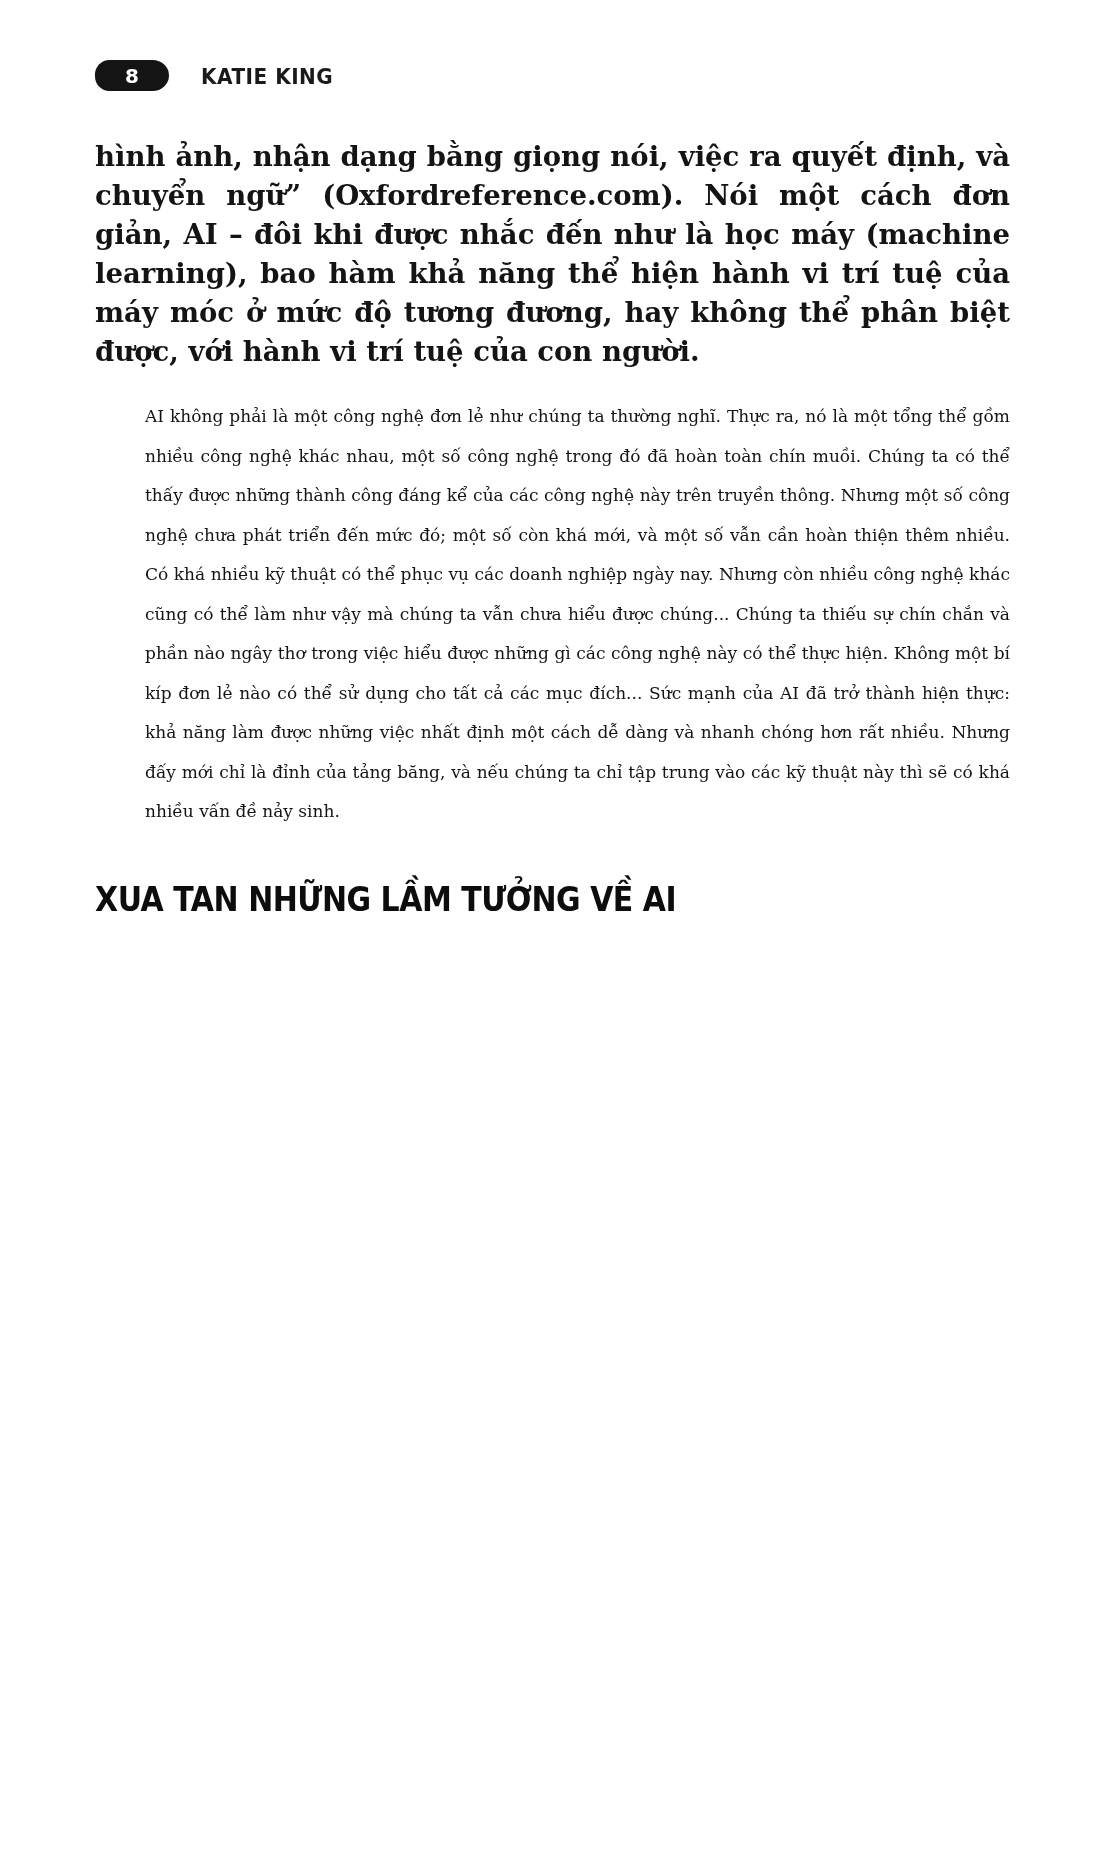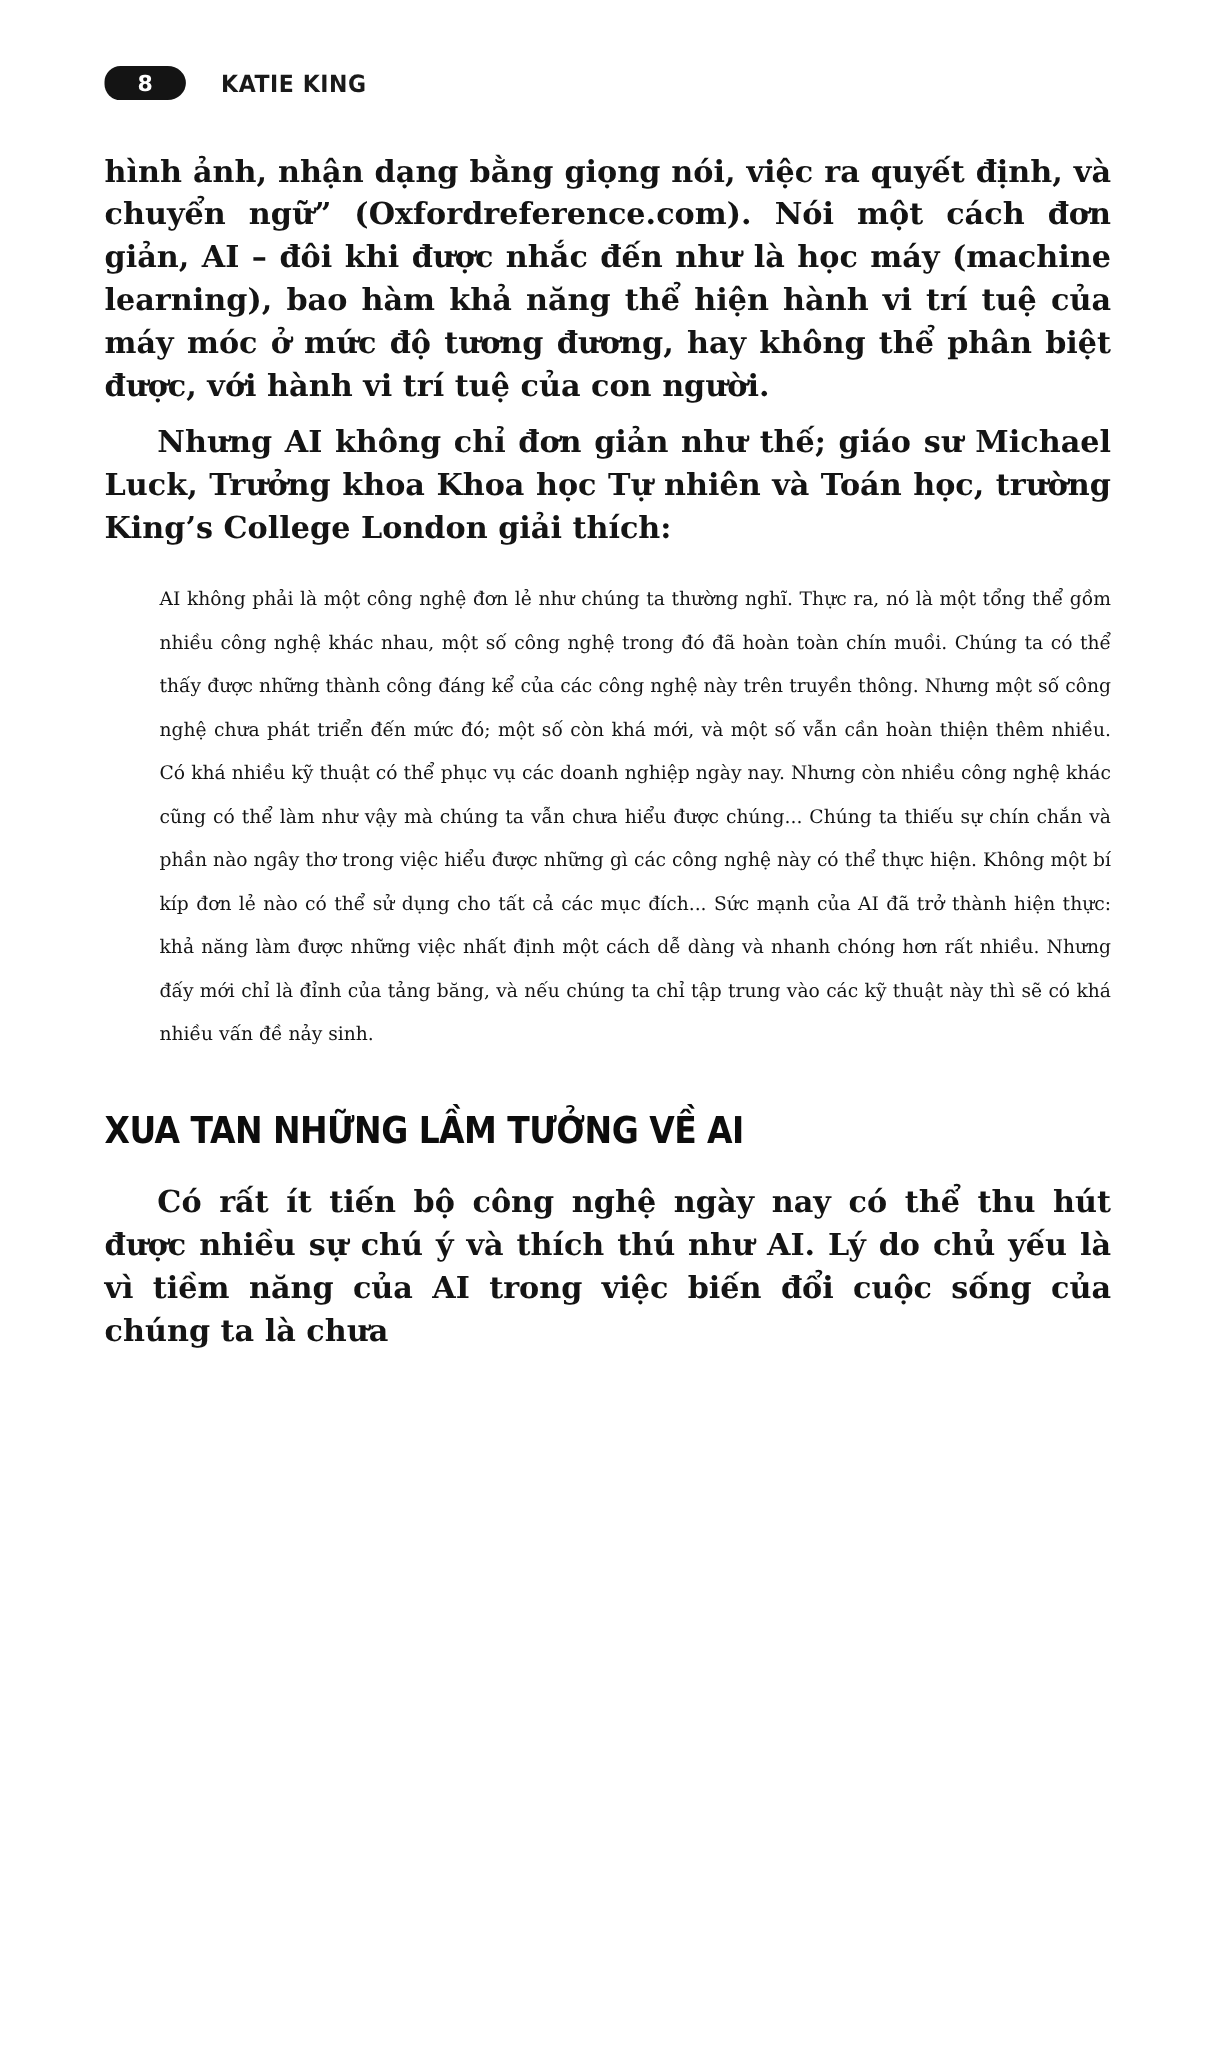--- a/index.html
+++ b/index.html
@@ -92,23 +92,21 @@
     <div class="page-badge">
       <span>8</span>
     </div>
     <div class="running-head-title">KATIE KING</div>
   </div>
 
   <div class="body-text">
 
     <p class="para">hình ảnh, nhận dạng bằng giọng nói, việc ra quyết định, và chuyển ngữ” (Oxfordreference.com). Nói một cách đơn giản, AI – đôi khi được nhắc đến như là học máy (machine learning), bao hàm khả năng thể hiện hành vi trí tuệ của máy móc ở mức độ tương đương, hay không thể phân biệt được, với hành vi trí tuệ của con người.</p>
 
-    <p class="para indent">Nhưng AI không chỉ đơn giản như thế; giáo sư Michael Luck, Trưởng khoa Khoa học Tự nhiên và Toán học, trường King’s College London giải thích:</p>
 
     <div class="quote-block">AI không phải là một công nghệ đơn lẻ như chúng ta thường nghĩ. Thực ra, nó là một tổng thể gồm nhiều công nghệ khác nhau, một số công nghệ trong đó đã hoàn toàn chín muồi. Chúng ta có thể thấy được những thành công đáng kể của các công nghệ này trên truyền thông. Nhưng một số công nghệ chưa phát triển đến mức đó; một số còn khá mới, và một số vẫn cần hoàn thiện thêm nhiều. Có khá nhiều kỹ thuật có thể phục vụ các doanh nghiệp ngày nay. Nhưng còn nhiều công nghệ khác cũng có thể làm như vậy mà chúng ta vẫn chưa hiểu được chúng... Chúng ta thiếu sự chín chắn và phần nào ngây thơ trong việc hiểu được những gì các công nghệ này có thể thực hiện. Không một bí kíp đơn lẻ nào có thể sử dụng cho tất cả các mục đích... Sức mạnh của AI đã trở thành hiện thực: khả năng làm được những việc nhất định một cách dễ dàng và nhanh chóng hơn rất nhiều. Nhưng đấy mới chỉ là đỉnh của tảng băng, và nếu chúng ta chỉ tập trung vào các kỹ thuật này thì sẽ có khá nhiều vấn đề nảy sinh.</div>
 
     <div class="section-heading">XUA TAN NHỮNG LẦM TƯỞNG VỀ AI</div>
 
-    <p class="para indent">Có rất ít tiến bộ công nghệ ngày nay có thể thu hút được nhiều sự chú ý và thích thú như AI. Lý do chủ yếu là vì tiềm năng của AI trong việc biến đổi cuộc sống của chúng ta là chưa</p>
 
   </div>
 
 </div>
 
 </body></html>

